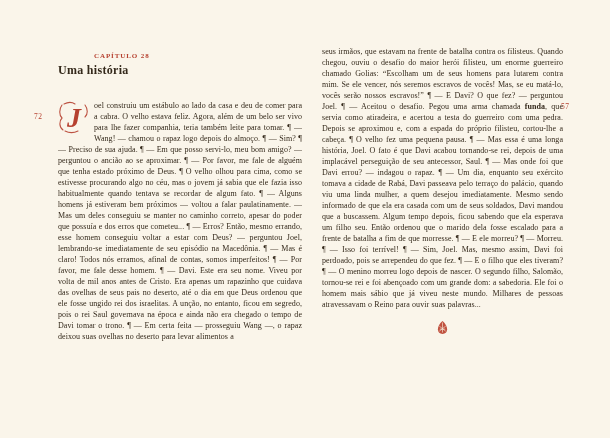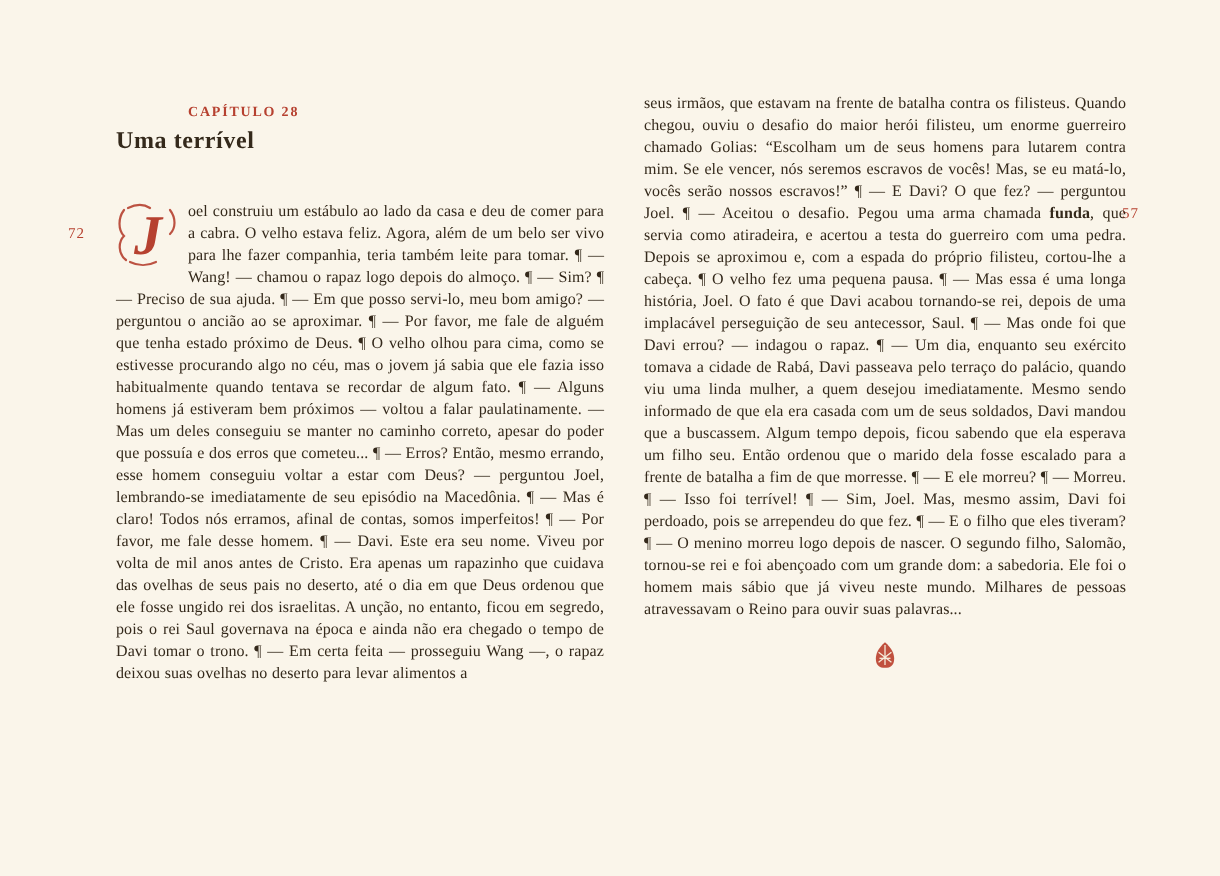--- a/index.html
+++ b/index.html
@@ -69,21 +69,21 @@
 </head>
 <body>
 
 <div class="spread">
 
   <div>
     <div class="folio folio-left">72</div>
 
     <div class="chapter-label">capítulo 28</div>
 
-    <h1 class="chapter-title" style="margin:0;">Uma terrível</h1>
+    <h1 class="chapter-title" style="margin:0;">Uma história</h1>
 
     <div class="body-col body-left">
       <span class="dropcap">
         <svg viewBox="0 0 32 33">
           <g fill="none" stroke="#b64130" stroke-width="1.1" stroke-linecap="round" opacity="0.9">
             <path d="M4 4 C1 8 1 14 4 17 C1 20 1 26 5 29"></path>
             <path d="M27 4 C30 8 30 13 27 16"></path>
             <path d="M6 3 C10 1 14 1 17 3"></path>
             <path d="M7 30 C11 32 16 32 20 30"></path>
           </g>

